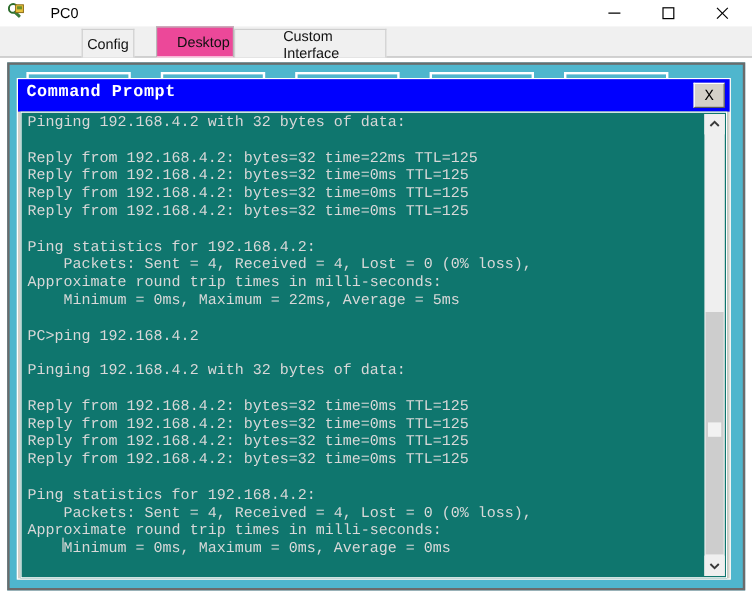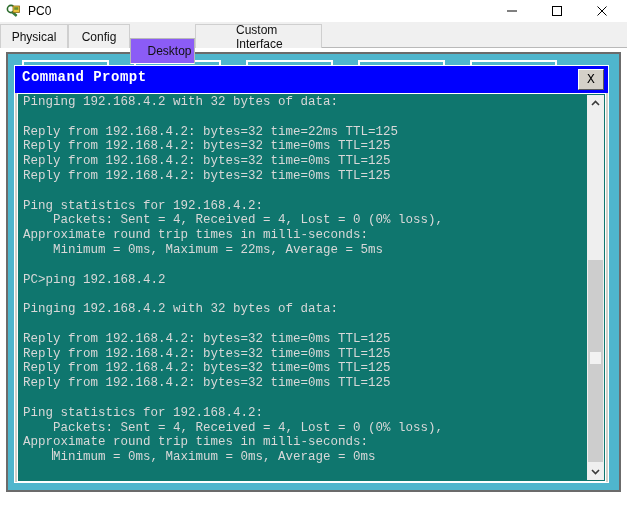--- a/index.html
+++ b/index.html
@@ -28,22 +28,22 @@
   #title-bar {
     position: absolute;
     left: 0; top: 0;
     width: 627px; height: 22px;
     background: #ffffff;
   }
   #title-bar-left {
     position: absolute;
     left: 6px; top: 2px;
     display: flex;
-    align-items: flex-end;
-    gap: 6px;
+    align-items: flex-start;
+    gap: 20px;
     height: 18px;
   }
   #app-icon {
     width: 16px; height: 16px;
     position: relative;
   }
   #window-title {
     font-size: 12px;
     color: #000000;
     line-height: 18px;
@@ -82,25 +82,25 @@
     align-items: center;
     justify-content: center;
     font-size: 12px;
     color: #111111;
     background: #f0f0f0;
     border-left: 1px solid #cfcfcf;
     border-right: 1px solid #cfcfcf;
     border-top: 1px solid #cfcfcf;
   }
   .tab.active {
-    background: #8b5cf6;
+    background: #ec4899;
     border-color: #b9b9b9;
     border-bottom: 1px solid #ffffff;
     z-index: 3;
-    top: 16px;
+    top: 0px;
     height: 26px;
     padding-left: 14px;
   }
 
   
   #desktop-area {
     position: absolute;
     left: 6px; top: 52px;
     width: 615px; height: 440px;
     background: #4fb6cd;
@@ -262,24 +262,21 @@
     </button>
     <button class="win-btn" id="btn-close">
       <svg width="12" height="12" viewBox="0 0 12 12">
         <line x1="1.5" y1="1.5" x2="10.5" y2="10.5" stroke="#000" stroke-width="1"></line>
         <line x1="10.5" y1="1.5" x2="1.5" y2="10.5" stroke="#000" stroke-width="1"></line>
       </svg>
     </button>
   </div>
 
   <div id="tab-strip">
-    <div class="tab" style="left:0px;width:68px;">
-      <span>Physical</span>
-    </div>
-    <div class="tab" style="left:68px;width:62px;">
+    <div class="tab" style="left:68px;width:44px;">
       <span>Config</span>
     </div>
     <div class="tab active" style="left:130px;width:65px;">
       <span>Desktop</span>
     </div>
     <div class="tab" style="left:195px;width:127px;padding-left:40px;">
       <span>Custom Interface</span>
     </div>
   </div>
 

